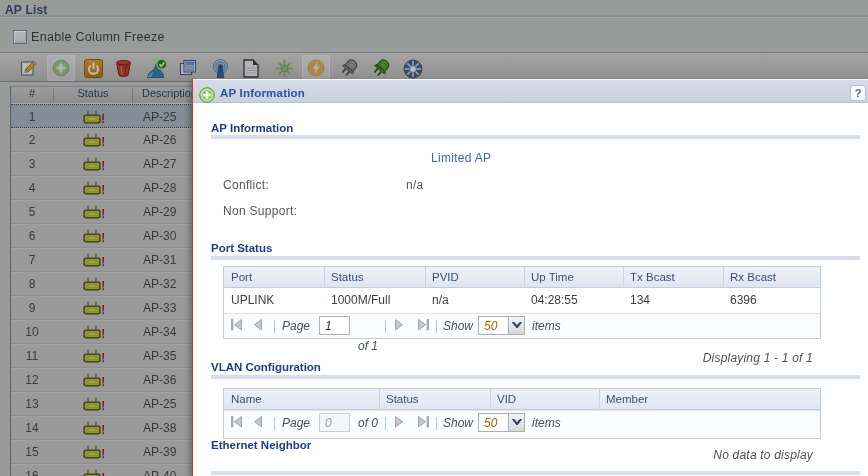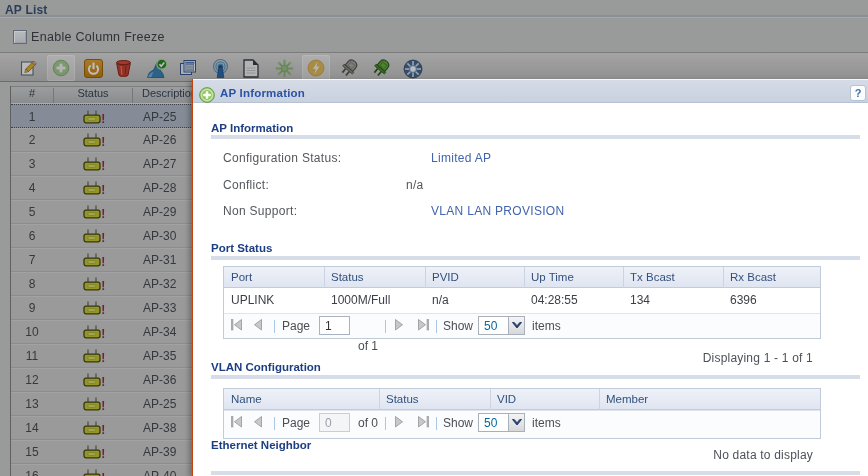--- a/index.html
+++ b/index.html
@@ -56,27 +56,27 @@
 .val { position:absolute; font-size:12px; color:#4264ae; letter-spacing:0.3px; }
 
 
 .itbl { position:absolute; left:30px; width:598px; border:1px solid #c2cbd9; background:#fff; }
 .ithead { position:relative; height:21px; background:linear-gradient(#eef1f8,#dfe5f1);
   border-bottom:1px solid #c2cbd9; font-size:11.5px; color:#32517e; }
 .ith { position:absolute; top:4px; }
 .ithsep { position:absolute; top:0; width:1px; height:21px; background:#ccd4e4; }
 .itrow { position:relative; height:25px; background:#fff; font-size:12px; color:#3b3f46; }
 .itc { position:absolute; top:5px; }
-.pager { position:relative; height:25px; background:#fbfcfd; border-top:1px solid #e0e4eb; font-size:12px; color:#4a4e55; }
+.pager { position:relative; height:25px; background:#fbfcfd; border-top:1px solid #e0e4eb; font-size:12px; color:#4a4e55;font-style:italic; }
 .pgt { position:absolute; top:5px; }
 .pgsep { position:absolute; top:6px; width:1px; height:13px; background:#a9c7e2; }
 .pgin { position:absolute; top:2px; width:31px; height:19px; background:#fff; border:1px solid #a8b2c2; font-size:12px; color:#333; padding:2px 0 0 5px; }
 .pgin.dis { background:#f4f5f7; border-color:#c8cdd6; color:#9aa0aa; }
 .combo { position:absolute; top:2px; width:47px; height:19px; background:#fff; border:1px solid #a9b0ba; }
-.combo .cv { position:absolute; left:5px; top:2px; font-size:12px; color:#0369a1; }
+.combo .cv { position:absolute; left:5px; top:2px; font-size:12px; color:#a16207; }
 .combo .cb { position:absolute; right:0; top:0; width:16px; height:17px; background:linear-gradient(#f4f4f5,#d5d7da); border-left:1px solid #a9b0ba; }
 .combo .cb svg { position:absolute; left:3px; top:5px; }
 .pgicon { position:absolute; top:5px; }
 .rinfo { position:absolute; top:5px; right:7px; font-size:12px; color:#4d5158; letter-spacing:0.2px;margin-top:32px; }
 </style>
 </head>
 <body>
 
 <div class="abs" id="title">AP List</div>
 <div class="abs" id="titleline"></div>
@@ -431,26 +431,24 @@
 <circle cx="8" cy="8" r="5.6" fill="none" stroke="#c6e2a4" stroke-width="1.6"></circle>
 <rect x="4.2" y="6.7" width="7.6" height="2.6" rx="0.8" fill="#fcfef2"></rect>
 <rect x="6.7" y="4.2" width="2.6" height="7.6" rx="0.8" fill="#fcfef2"></rect>
 </svg></div>
     <div id="ptitle">AP Information</div>
     <div id="phelp">?</div>
   </div>
 
   <div class="sechead" style="left:18px;top:43px;">AP Information</div>
   <div class="secline" style="top:56px;"></div>
-  <div class="lbl" style="left:30px;top:72px;">Configuration Status:</div>
   <div class="val" style="left:238px;top:72px;">Limited AP</div>
   <div class="lbl" style="left:30px;top:99px;">Conflict:</div>
   <div class="lbl" style="left:213px;top:99px;">n/a</div>
   <div class="lbl" style="left:30px;top:125px;">Non Support:</div>
-  <div class="val" style="left:238px;top:125px;">VLAN LAN PROVISION</div>
 
   <div class="sechead" style="left:18px;top:163px;">Port Status</div>
   <div class="secline" style="top:177px;"></div>
 
   <div class="itbl" style="top:187px;">
     <div class="ithead">
       <div class="ith" style="left:7px;">Port</div>
       <div class="ith" style="left:107px;">Status</div>
       <div class="ith" style="left:208px;">PVID</div>
       <div class="ith" style="left:307px;">Up Time</div>

